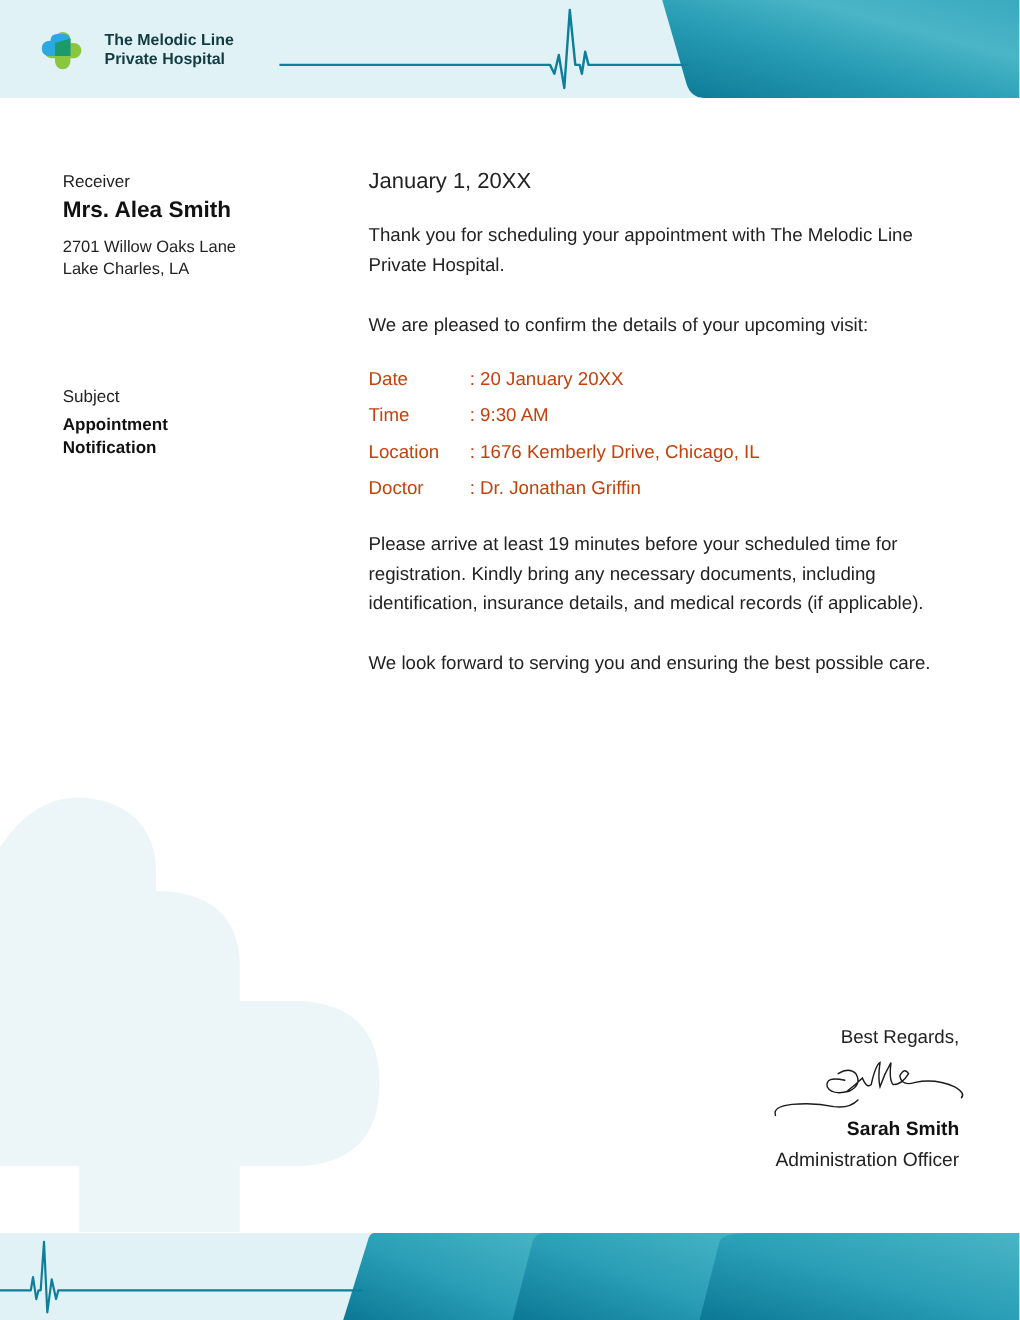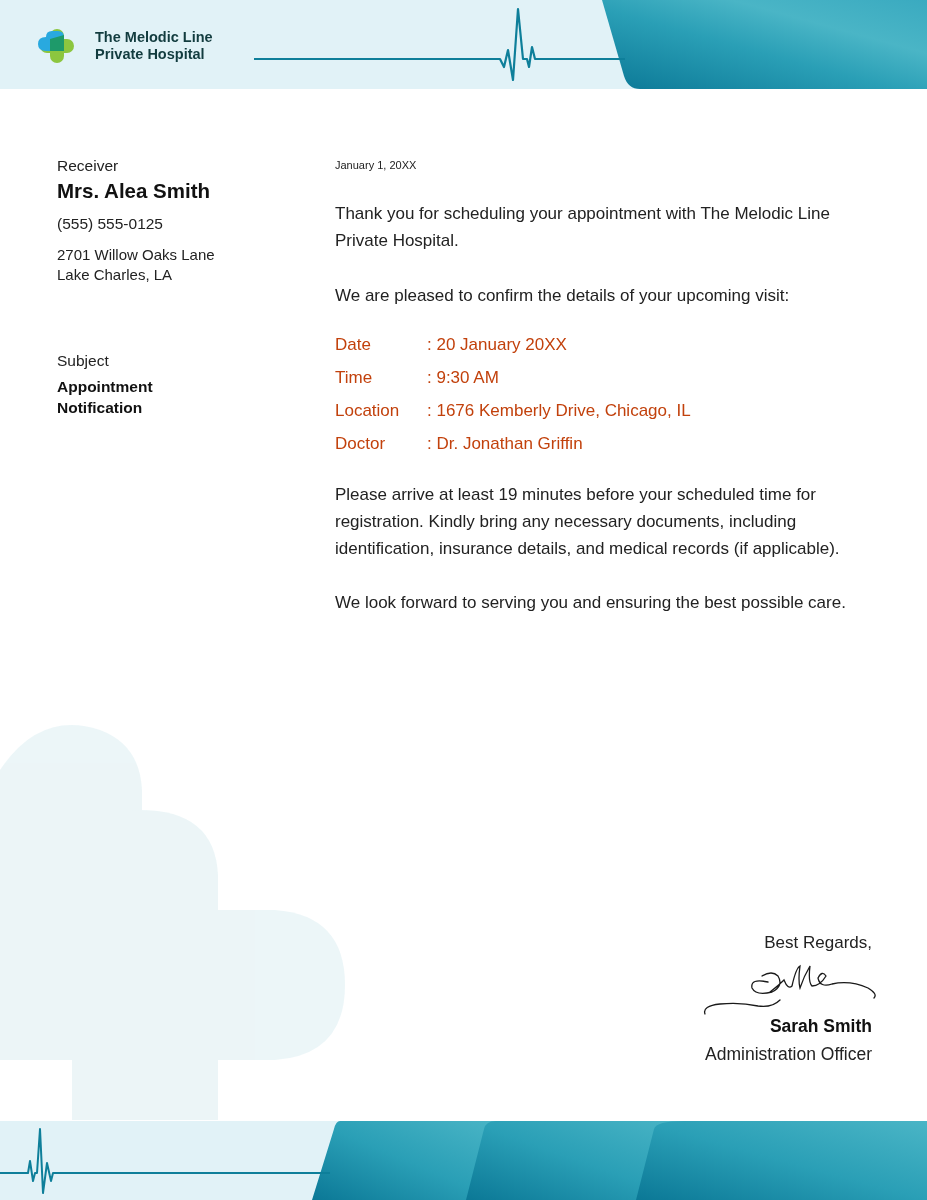--- a/index.html
+++ b/index.html
@@ -20,21 +20,21 @@
   .left { position: absolute; left: 57px; top: 156px; width: 230px; }
   .lbl { font-size: 15.5px; color: #222; line-height: 20px; }
   .recv-name { font-size: 20.5px; font-weight: bold; color: #111; margin-top: 2px; line-height: 26px; }
   .recv-phone { font-size: 15.5px; margin-top: 10px; line-height: 20px; color: #222; }
   .recv-addr { font-size: 15px; margin-top: 11px; line-height: 20px; color: #222; }
   .subject-block { position: absolute; left: 57px; top: 351px; width: 200px; }
   .subject-val { font-size: 15.5px; font-weight: bold; line-height: 21px; margin-top: 5px; color: #111; }
 
   
   .main { position: absolute; left: 335px; top: 155px; width: 540px; }
-  .date { font-size: 11px; color: #222; line-height: 20px; }
+  .date { font-size: 20px; color: #222; line-height: 20px; }
   .salutation { font-size: 22.5px; font-weight: bold; margin-top: 58px; color: #111; line-height: 28px; }
   .para { font-size: 17px; line-height: 27px; color: #222; }
   .p1 { margin-top: 25px; }
   .p2 { margin-top: 28px; }
   .details { margin-top: 19px; }
   .drow { display: flex; font-size: 17px; line-height: 33px; color: #c2410c; }
   .dkey { width: 92px; }
   .p3 { margin-top: 21px; }
   .p4 { margin-top: 27px; }
   .p5 { margin-top: 27px; }
@@ -88,21 +88,20 @@
   <g fill="#eaf5f7" opacity="0.9">
     <path d="M0 60 Q40 0 100 20 Q140 35 142 80 L142 290 L0 290 Z"></path>
     <path d="M72 160 Q72 100 140 100 Q215 100 218 165 L218 410 L72 410 Z"></path>
     <path d="M0 200 L275 200 Q345 205 345 275 Q345 345 275 350 L0 350 Z"></path>
   </g>
 </svg>
 
 <div class="left">
   <div class="lbl">Receiver</div>
   <div class="recv-name">Mrs. Alea Smith</div>
-  <div class="recv-phone">(555) 555-0125</div>
   <div class="recv-addr">
     <div>2701 Willow Oaks Lane</div>
     <div>Lake Charles, LA</div>
   </div>
 </div>
 
 <div class="subject-block">
   <div class="lbl">Subject</div>
   <div class="subject-val">
     <div>Appointment</div>

